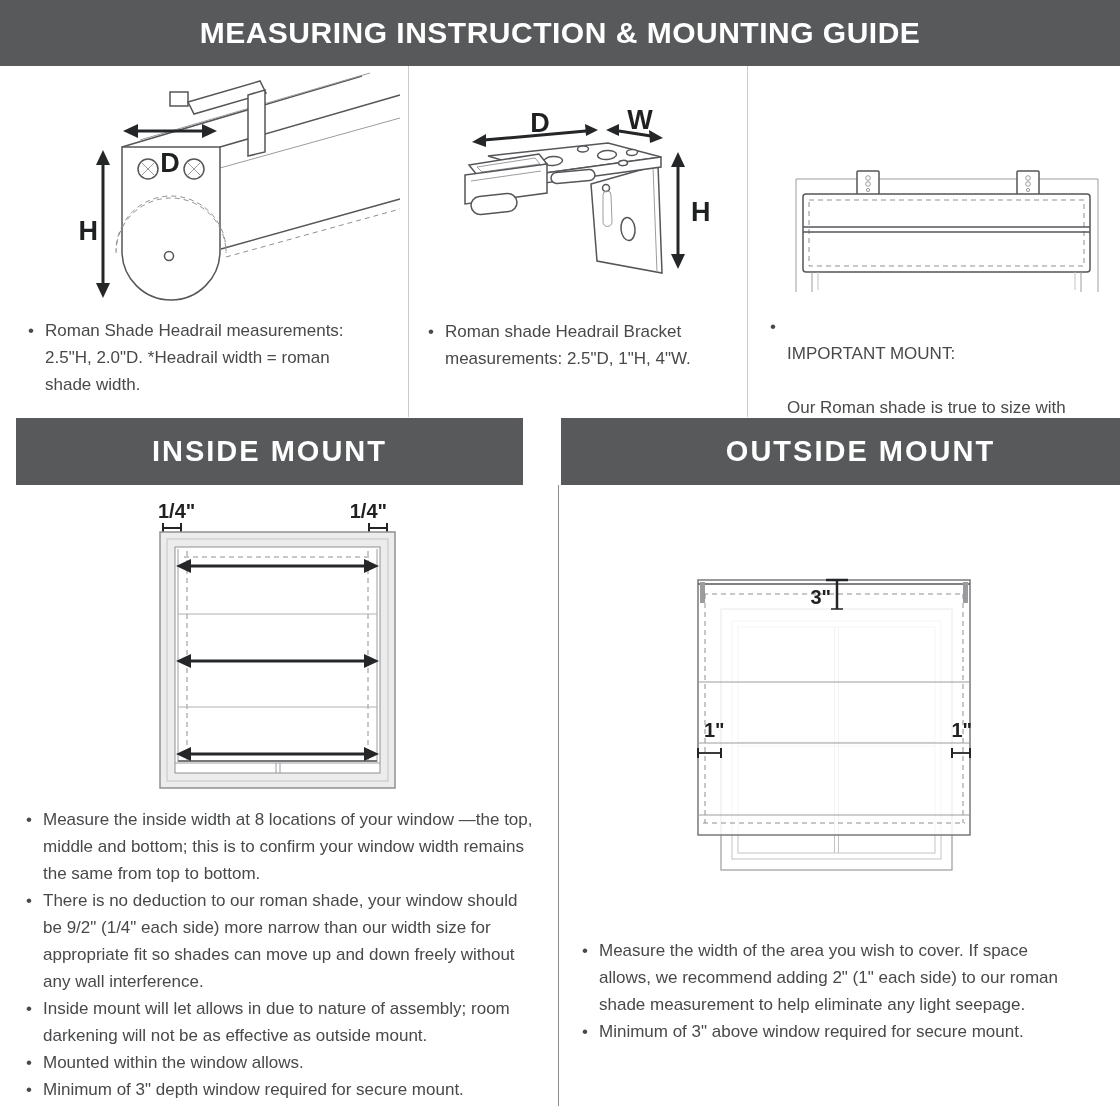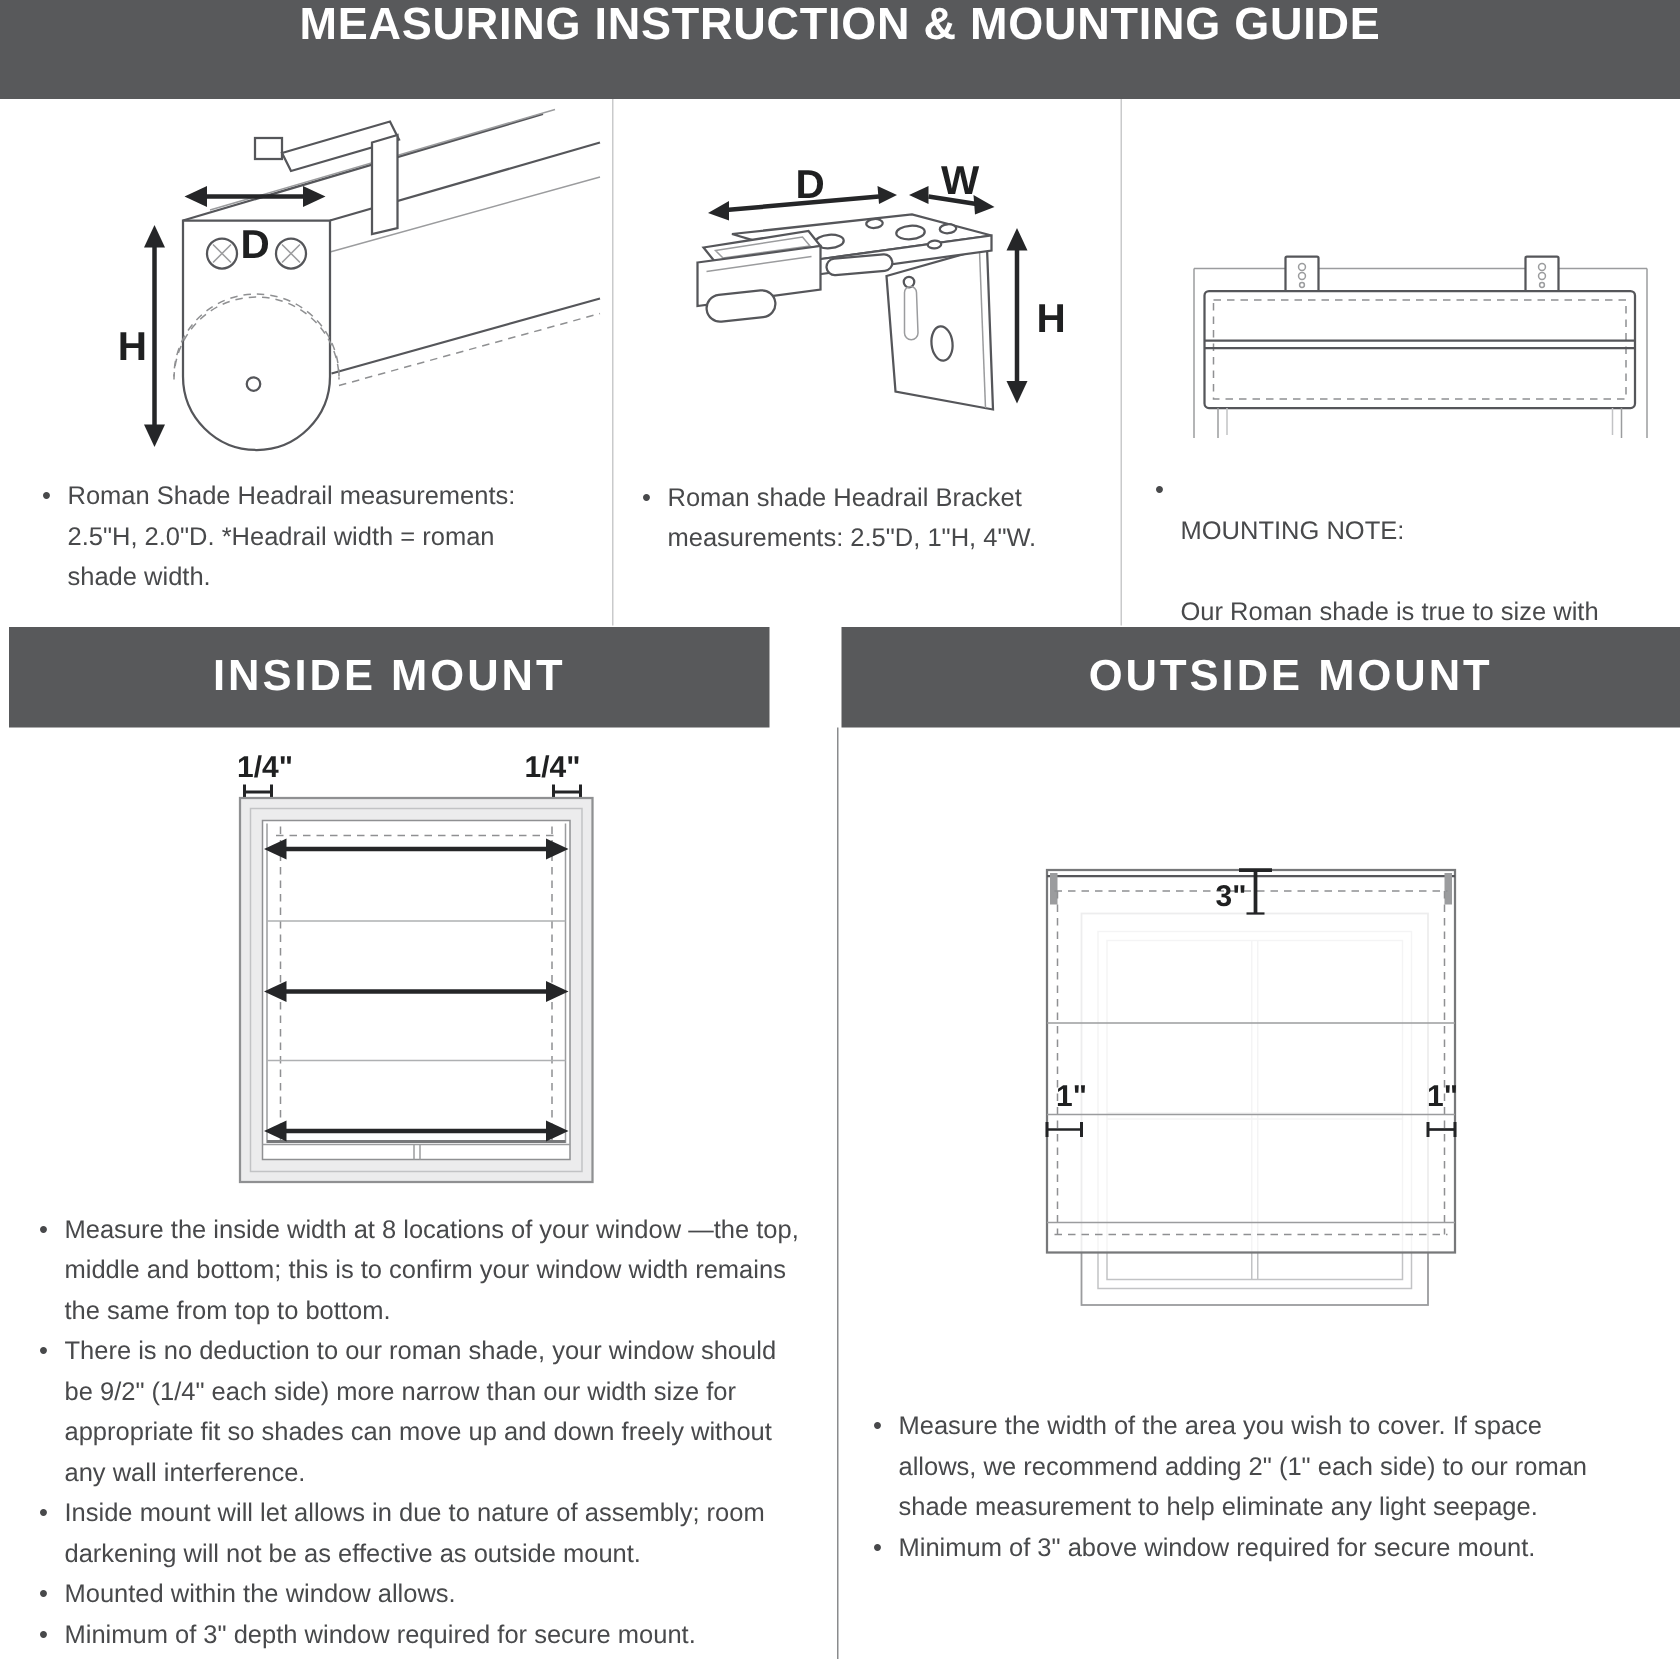--- a/index.html
+++ b/index.html
@@ -1,20 +1,20 @@
 <!DOCTYPE html>
 <html><head>
 <meta charset="utf-8">
 <style>
   html,body { margin:0; padding:0; background:#fff; }
   .canvas { position:relative; width:1120px; height:1120px; background:#ffffff;
             font-family:"Liberation Sans", sans-serif; overflow:hidden; }
 
   .hdr { position:absolute; left:0; top:0; width:1120px; height:66px; background:#58595b;
-         color:#fff; display:flex; align-items:flex-start; justify-content:center;
+         color:#fff; display:flex; align-items:center; justify-content:center;
          font-size:30px; font-weight:bold; letter-spacing:0.5px; }
 
   .vline  { position:absolute; width:1px; background:#c9cacb; }
   .cline  { position:absolute; width:1px; background:#8a8b8d; }
 
   .subhdr { position:absolute; top:418px; height:67px; background:#58595b; color:#fff;
             display:flex; align-items:center; justify-content:center;
             font-size:29px; font-weight:bold; letter-spacing:2px; }
 
   .txt  { position:absolute; font-size:17px; line-height:27px; color:#48494b; }
@@ -171,29 +171,29 @@
       <span class="dot">•</span>
       <span class="bt">Roman shade Headrail Bracket
 measurements: 2.5"D, 1"H, 4"W.</span>
     </div>
   </div>
 
   <div class="txt" style="left:770px; top:313px; width:340px;">
     <div class="b">
       <span class="dot">•</span>
       <span class="bt">
-        <span>MOUNTING NOTE:</span><br>
+        <span>IMPORTANT MOUNT:</span><br>
         <span style="white-space:pre-line;">Our Roman shade is true to size with
 no deductions; available in multiple width
 sizes all with 1 standard length size of 64".</span>
       </span>
     </div>
   </div>
 
-  <div class="subhdr" style="left:6px; width:507px;">
+  <div class="subhdr" style="left:16px; width:507px;">
     <span>INSIDE MOUNT</span>
   </div>
   <div class="subhdr" style="left:561px; width:563px;padding-left:18px;">
     <span>OUTSIDE MOUNT</span>
   </div>
 
   <div class="cline" style="left:558px; top:485px; height:621px;"></div>
 
   <svg style="left:140px; top:494px;" width="300" height="310" viewBox="0 0 300 310">
     <text class="figlabel" x="18" y="24" font-size="20">1/4"</text>

